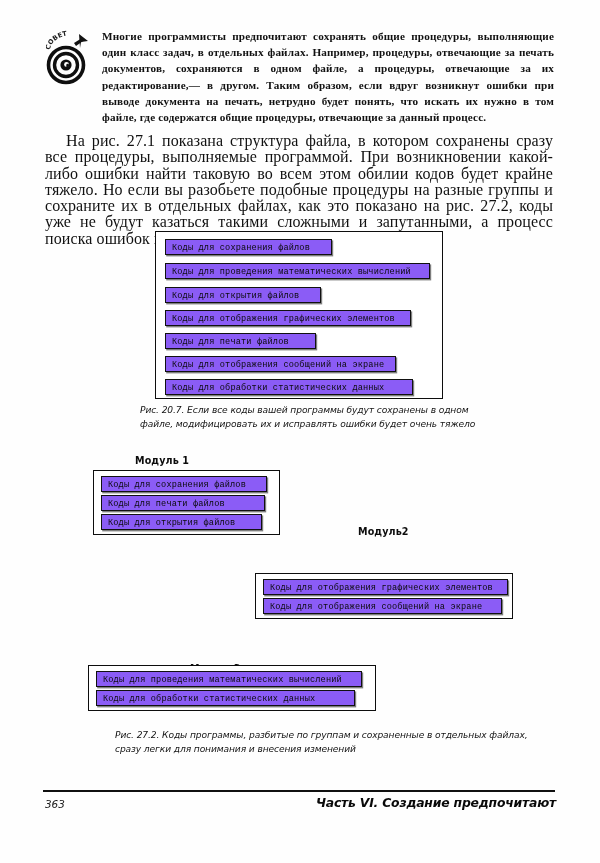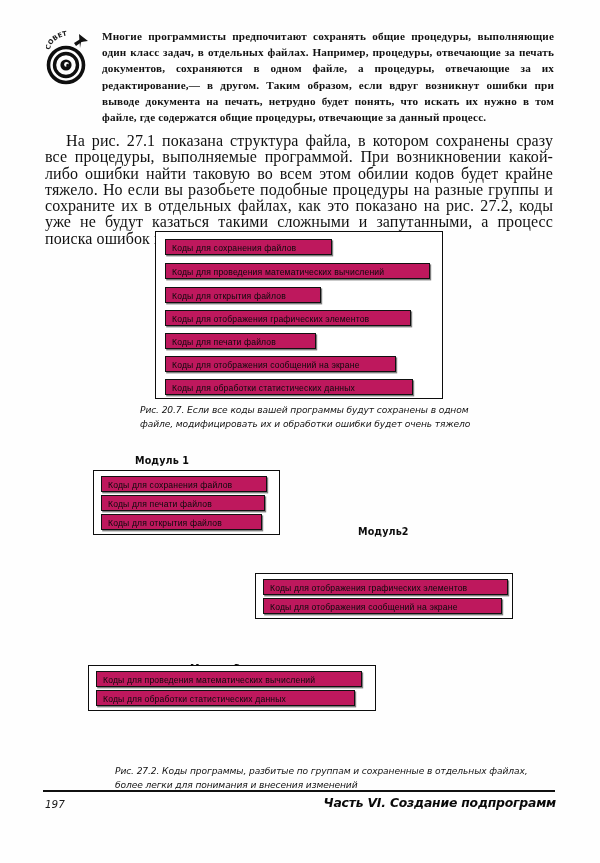--- a/index.html
+++ b/index.html
@@ -73,23 +73,23 @@
     top: 231px;
     width: 288px;
     height: 168px;
     border: 1.6px solid #0d0d0d;
     box-sizing: border-box;
     background: #ffffff;
   }
   .codebox {
     position: absolute;
     border: 1.5px solid #111111;
-    background: #be185d;
+    background: #8b5cf6;
     box-sizing: border-box;
-    font-family: Liberation Sans, sans-serif;
+    font-family: Liberation Mono, monospace;
     font-size: 8.6px;
     line-height: 16px;
     height: 16px;
     padding-left: 6px;
     white-space: nowrap;
     letter-spacing: 0.15px;
     color: #0a0a0a;
     box-shadow: 1.2px 1.4px 0 rgba(20,20,20,0.55);
   }
 
@@ -187,21 +187,21 @@
     <div class="codebox" style="left:9px; top:31px; width:265px;">Коды для проведения математических вычислений</div>
     <div class="codebox" style="left:9px; top:55px; width:156px;">Коды для открытия файлов</div>
     <div class="codebox" style="left:9px; top:78px; width:246px;">Коды для отображения графических элементов</div>
     <div class="codebox" style="left:9px; top:101px; width:151px;">Коды для печати файлов</div>
     <div class="codebox" style="left:9px; top:124px; width:231px;">Коды для отображения сообщений на экране</div>
     <div class="codebox" style="left:9px; top:147px; width:248px;">Коды для обработки статистических данных</div>
   </div>
 
   <div class="caption" style="left:140px; top:404px; width:340px;">
     <div>Рис. 20.7. Если все коды вашей программы будут сохранены в одном</div>
-    <div>файле, модифицировать их и обработки ошибки будет очень тяжело</div>
+    <div>файле, модифицировать их и исправлять ошибки будет очень тяжело</div>
   </div>
 
   <div class="module-label" style="left:115px; top:455px;padding-left:20px;">Модуль 1</div>
   <div class="module-outer" style="left:93px; top:470px; width:187px; height:65px;">
     <div class="codebox" style="left:7px; top:5px; width:166px;">Коды для сохранения файлов</div>
     <div class="codebox" style="left:7px; top:24px; width:164px;">Коды для печати файлов</div>
     <div class="codebox" style="left:7px; top:43px; width:161px;">Коды для открытия файлов</div>
   </div>
 
   <div class="module-label" style="left:358px; top:526px;">Модуль2</div>
@@ -209,22 +209,22 @@
     <div class="codebox" style="left:7px; top:5px; width:245px;">Коды для отображения графических элементов</div>
     <div class="codebox" style="left:7px; top:24px; width:239px;">Коды для отображения сообщений на экране</div>
   </div>
 
   <div class="module-label" style="left:190px; top:651px;margin-top:12px;">Модуль3</div>
   <div class="module-outer" style="left:88px; top:665px; width:288px; height:46px;">
     <div class="codebox" style="left:7px; top:5px; width:266px;">Коды для проведения математических вычислений</div>
     <div class="codebox" style="left:7px; top:24px; width:259px;">Коды для обработки статистических данных</div>
   </div>
 
-  <div class="caption" style="left:115px; top:729px; width:420px;margin-top:36px;">
+  <div class="caption" style="left:115px; top:729px; width:420px;">
     <div>Рис. 27.2. Коды программы, разбитые по группам и сохраненные в отдельных файлах,</div>
-    <div>более легки для понимания и внесения изменений</div>
+    <div>сразу легки для понимания и внесения изменений</div>
   </div>
 
   <div class="footer-rule"></div>
-  <div class="footer-page">197</div>
-  <div class="footer-title">Часть VI. Создание подпрограмм</div>
+  <div class="footer-page">363</div>
+  <div class="footer-title">Часть VI. Создание предпочитают</div>
 
 </div>
 
 </body></html>

